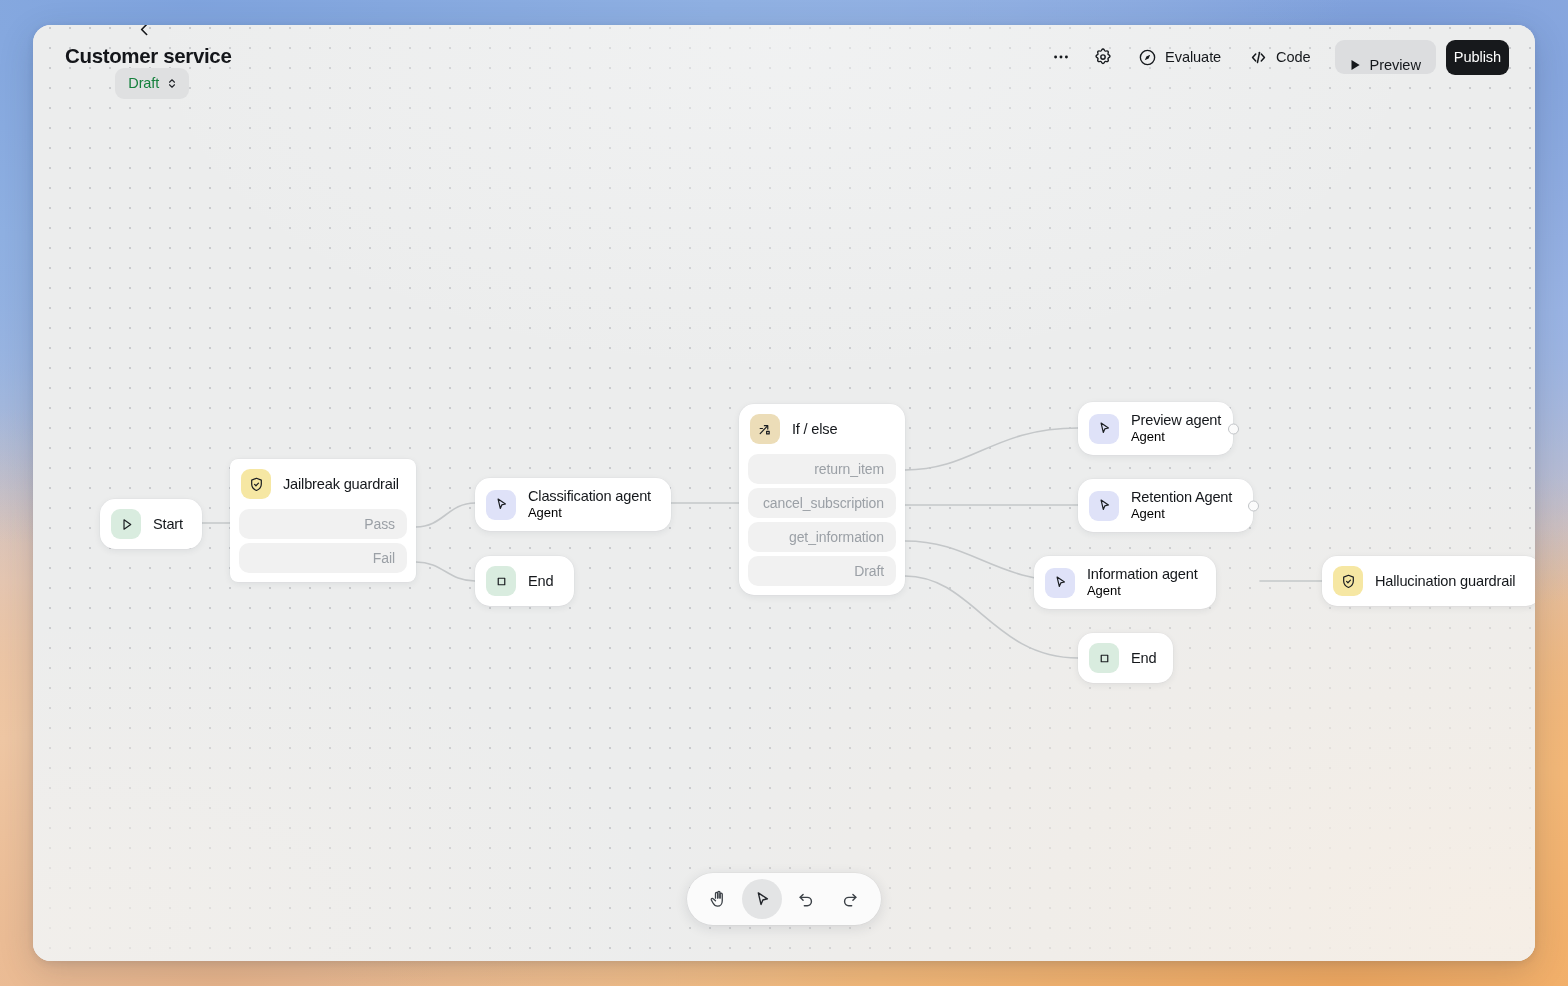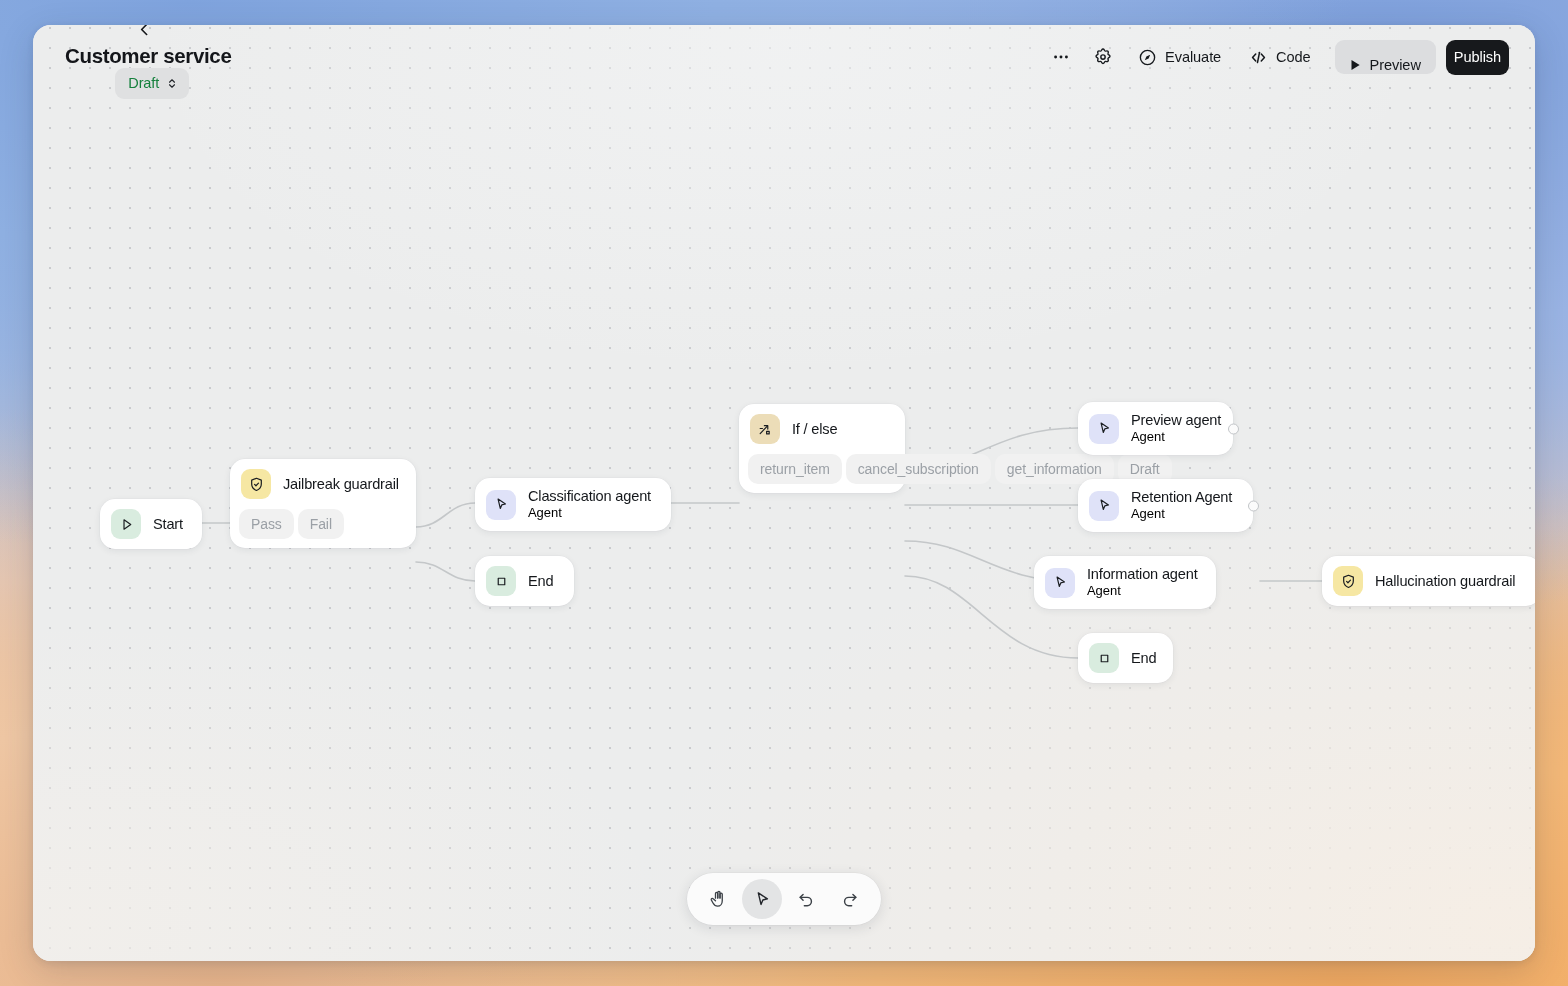--- a/index.html
+++ b/index.html
@@ -165,21 +165,21 @@
     font-weight: 500;
     letter-spacing: -.18px;
     white-space: nowrap;
   }
   .node-sub {
     font-size: 13px;
     color: #000000;
     letter-spacing: -.05px;
     line-height: 1.25;
   }
-  .node-rows { padding: 0 9px 9px; display: flex; flex-direction: row; gap: 4px; }
+  .node-rows { padding: 0 9px 9px; display: flex; flex-direction: column; gap: 4px; }
   .node-row {
     height: 30px;
     border-radius: 10px;
     background: #f1f1f1;
     display: flex;
     align-items: center;
     justify-content: flex-end;
     padding: 0 12px;
     font-size: 14px;
     color: #9ba0a6;
@@ -318,21 +318,21 @@
             <div class="node-icon green">
               <svg viewBox="0 0 24 24" width="17" height="17" fill="none" stroke="#1b1e22" stroke-width="1.7" stroke-linecap="round" stroke-linejoin="round">
                 <path d="M8.5 5.4 18 12l-9.5 6.6z" fill="none"></path>
               </svg>
             </div>
             <div class="node-titles">
               <div class="node-title">Start</div>
             </div>
           </div>
         </div>
-        <div class="node" style="left: 197px; top: 434px; width: 186px;">
+        <div class="node" style="left: 197px; top: 434px; width: 186px; border-radius: 8px;">
           <div class="node-head">
             <div class="node-icon yellow">
               <svg viewBox="0 0 24 24" width="17" height="17" fill="none" stroke="#1b1e22" stroke-width="1.7" stroke-linecap="round" stroke-linejoin="round">
                 <path d="M12 3.2 5.2 5.9v5.4c0 4.1 2.8 7.6 6.8 9.1 4-1.5 6.8-5 6.8-9.1V5.9z"></path>
                 <path d="M9.3 11.9l1.9 1.9 3.6-3.7"></path>
               </svg>
             </div>
             <div class="node-titles">
               <div class="node-title">Jailbreak guardrail</div>
             </div>

